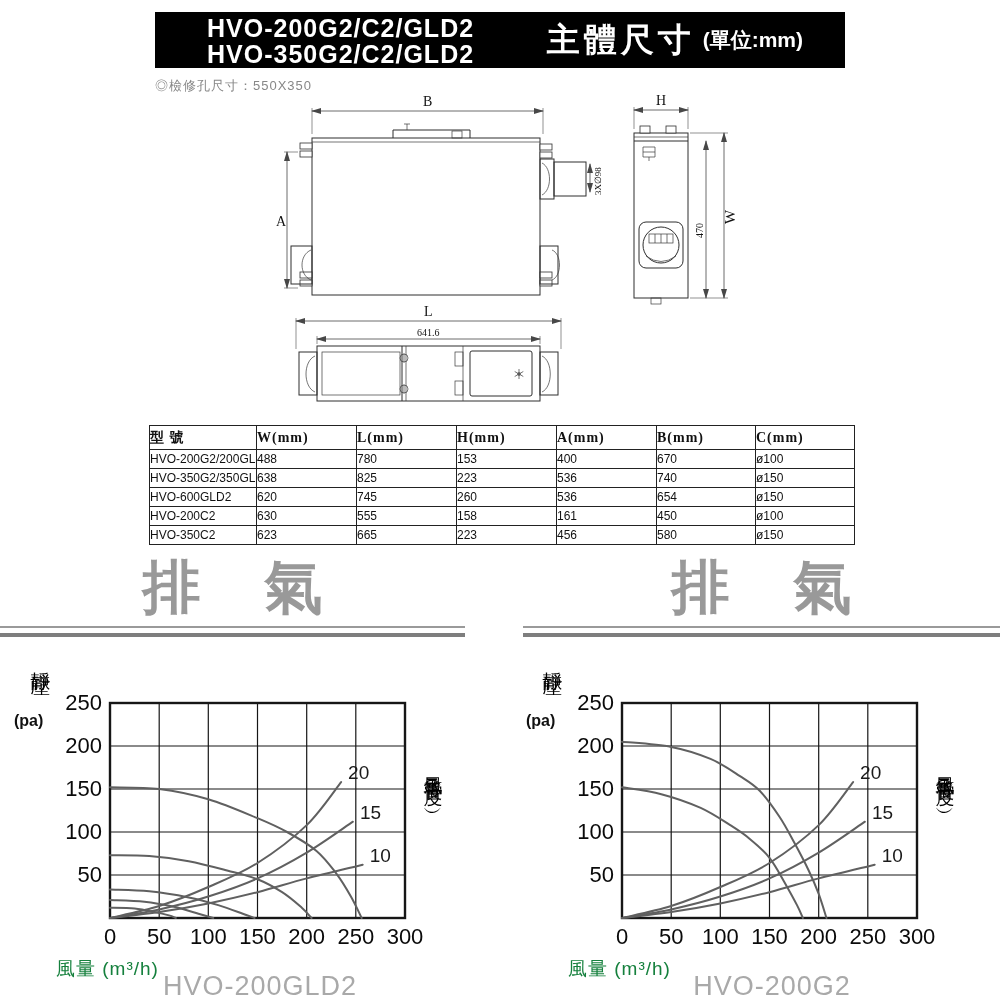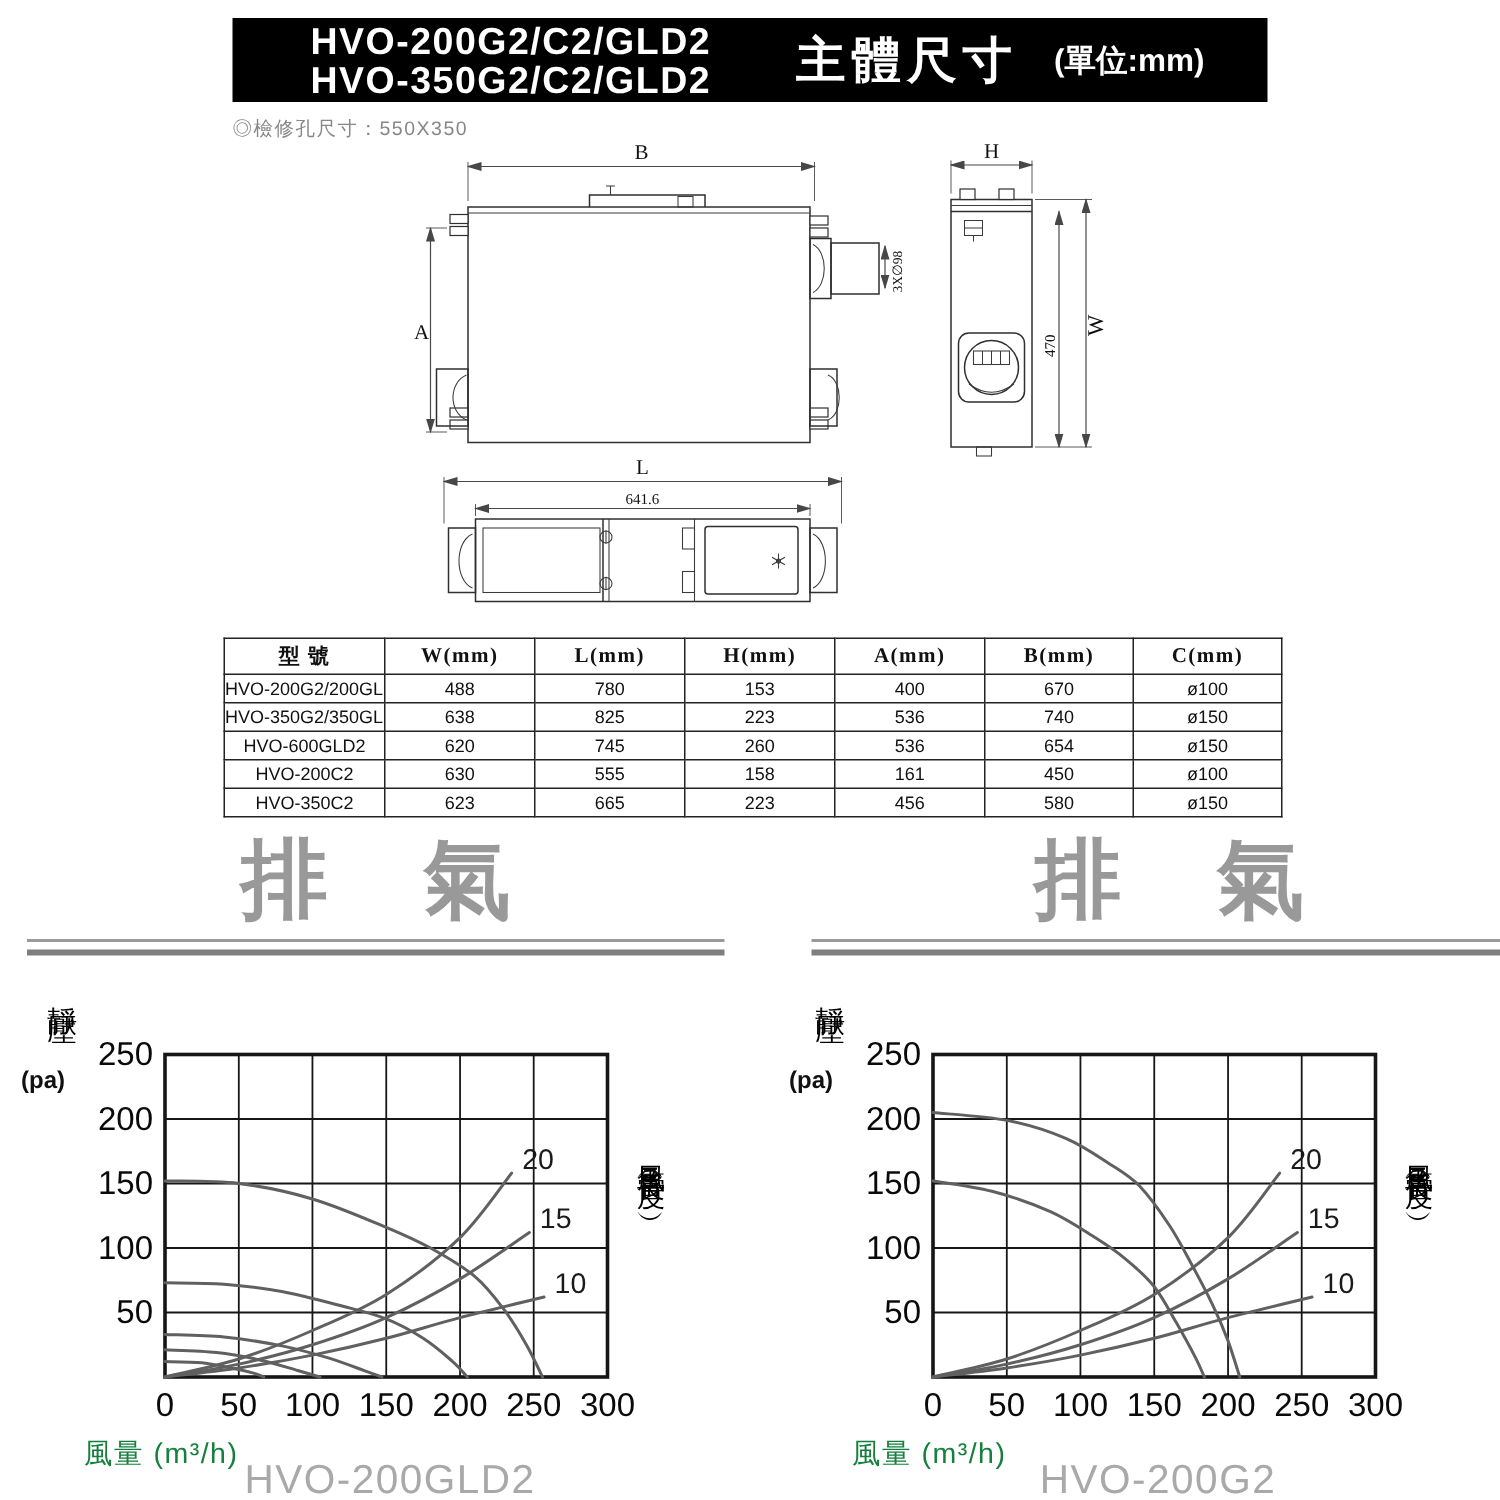--- a/index.html
+++ b/index.html
@@ -5,44 +5,44 @@
   html,body{margin:0;padding:0;background:#fff;}
   .page{position:relative;width:1000px;height:1000px;background:#fff;overflow:hidden;
         font-family:"Liberation Sans",sans-serif;color:#111;}
 
   
   .header-bar{position:absolute;left:155px;top:12px;width:690px;height:56px;background:#000000;}
   .header-models{position:absolute;left:52px;top:3px;color:#fff;font-weight:bold;
                  font-size:25px;line-height:26px;letter-spacing:1px;}
   .header-right{position:absolute;right:42px;top:0;height:56px;display:flex;align-items:center;color:#fff;}
   .section-title{font-size:33px;font-weight:bold;letter-spacing:4px;}
-  .unit-note{font-size:21px;font-weight:bold;margin-left:24px;}
+  .unit-note{font-size:21px;font-weight:bold;margin-left:8px;}
   .inspection-note{position:absolute;left:155px;top:77px;font-size:13px;color:#878787;letter-spacing:1px;}
 
   
   .drawings{position:absolute;left:270px;top:95px;width:475px;height:330px;}
   .ln{stroke:#2f2f2f;stroke-width:1;fill:none;}
   .lt{stroke:#3a3a3a;stroke-width:.7;fill:none;}
   .fin{stroke:#2f2f2f;stroke-width:.8;fill:#fff;}
   .dim{stroke:#474747;stroke-width:.8;fill:none;}
   .ext{stroke:#474747;stroke-width:.6;}
   .dtxt{font:14px "Liberation Serif",serif;fill:#111;}
   .dtxt-sm{font:10px "Liberation Serif",serif;fill:#111;}
   .dtxt-xs{font:9px "Liberation Serif",serif;fill:#111;}
 
   
   table.dims{position:absolute;left:149px;top:425px;border-collapse:collapse;table-layout:fixed;
              width:705px;}
-  table.dims th,table.dims td{border:1.2px solid #222;text-align:center;padding:0;overflow:hidden;white-space:nowrap;}
+  table.dims th,table.dims td{border:1.2px solid #222;text-align:left;padding:0;overflow:hidden;white-space:nowrap;}
   table.dims th{height:23px;font:14px "Liberation Serif",serif;font-weight:bold;letter-spacing:1px;}
   table.dims td{height:18px;font:12px "Liberation Sans",sans-serif;color:#111;}
   table.dims{border:1.5px solid #222;}
 
   
-  .exhaust{position:absolute;top:556px;height:86px;margin-left:18px;}
+  .exhaust{position:absolute;top:556px;height:86px;}
   .exhaust-label{text-align:center;font-size:58px;line-height:62px;font-weight:bold;color:#999;
                  letter-spacing:64px;text-indent:64px;}
   .sep-thin{position:absolute;top:70px;left:0;right:0;height:2px;background:#9a9a9a;}
   .sep-thick{position:absolute;top:77px;left:0;right:0;height:4px;background:#7e7e7e;}
   #exhaustL{left:0;width:465px;}
   #exhaustR{left:523px;width:477px;}
 
   
   .chart-group{position:absolute;top:650px;width:500px;height:350px;}
   #chartL{left:0;}

